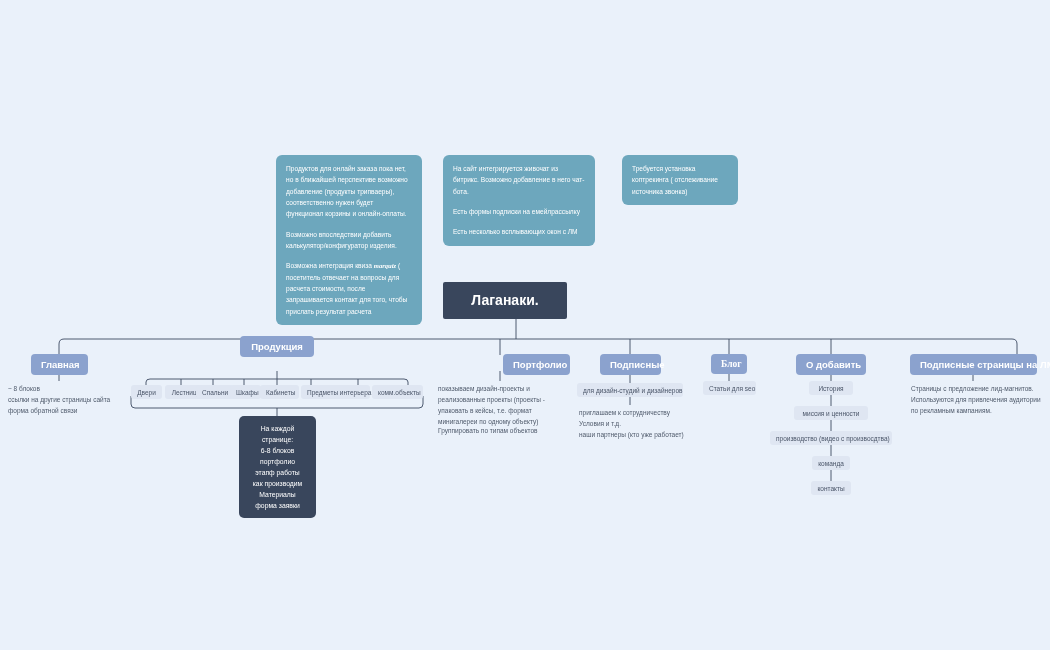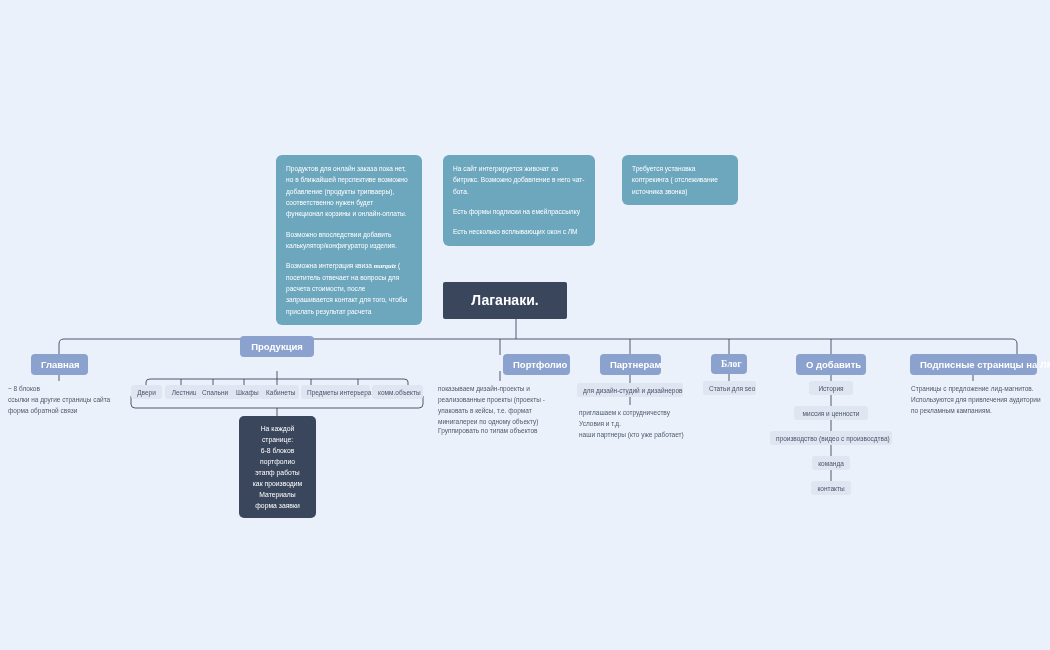--- a/index.html
+++ b/index.html
@@ -189,21 +189,21 @@
 портфолио
 этапф работы
 как производим
 Материалы
 форма заявки</div>
 
   <div class="node branch-head" style="left:467px; top:354px; width:67px;margin-left:36px;">Портфолио</div>
   <div class="node panel bare lines" style="left:436px; top:381px; width:124px;">показываем дизайн-проекты и реализованные проекты (проекты - упаковать в кейсы, т.е. формат минигалереи по одному объекту)</div>
   <div class="node panel bare" style="left:436px; top:423px; width:124px;">Группировать по типам объектов</div>
 
-  <div class="node branch-head" style="left:600px; top:354px; width:61px;">Партнерам</div>
+  <div class="node branch-head" style="left:600px; top:354px; width:61px;">Подписные</div>
   <div class="node chip" style="left:577px; top:383px; width:106px;">для дизайн-студий и дизайнеров</div>
   <div class="node panel bare lines" style="left:577px; top:405px; width:114px;">приглашаем к сотрудничеству
 Условия и т.д.
 наши партнеры (кто уже работает)</div>
 
   <div class="node branch-head" style="left:711px; top:354px; width:36px;font-family:Liberation Serif, serif;">Блог</div>
   <div class="node chip" style="left:703px; top:381px; width:53px;">Статьи для seo</div>
 
   <div class="node branch-head" style="left:796px; top:354px; width:70px;">О добавить</div>
   <div class="node chip" style="left:809px; top:381px; width:44px;">История</div>

